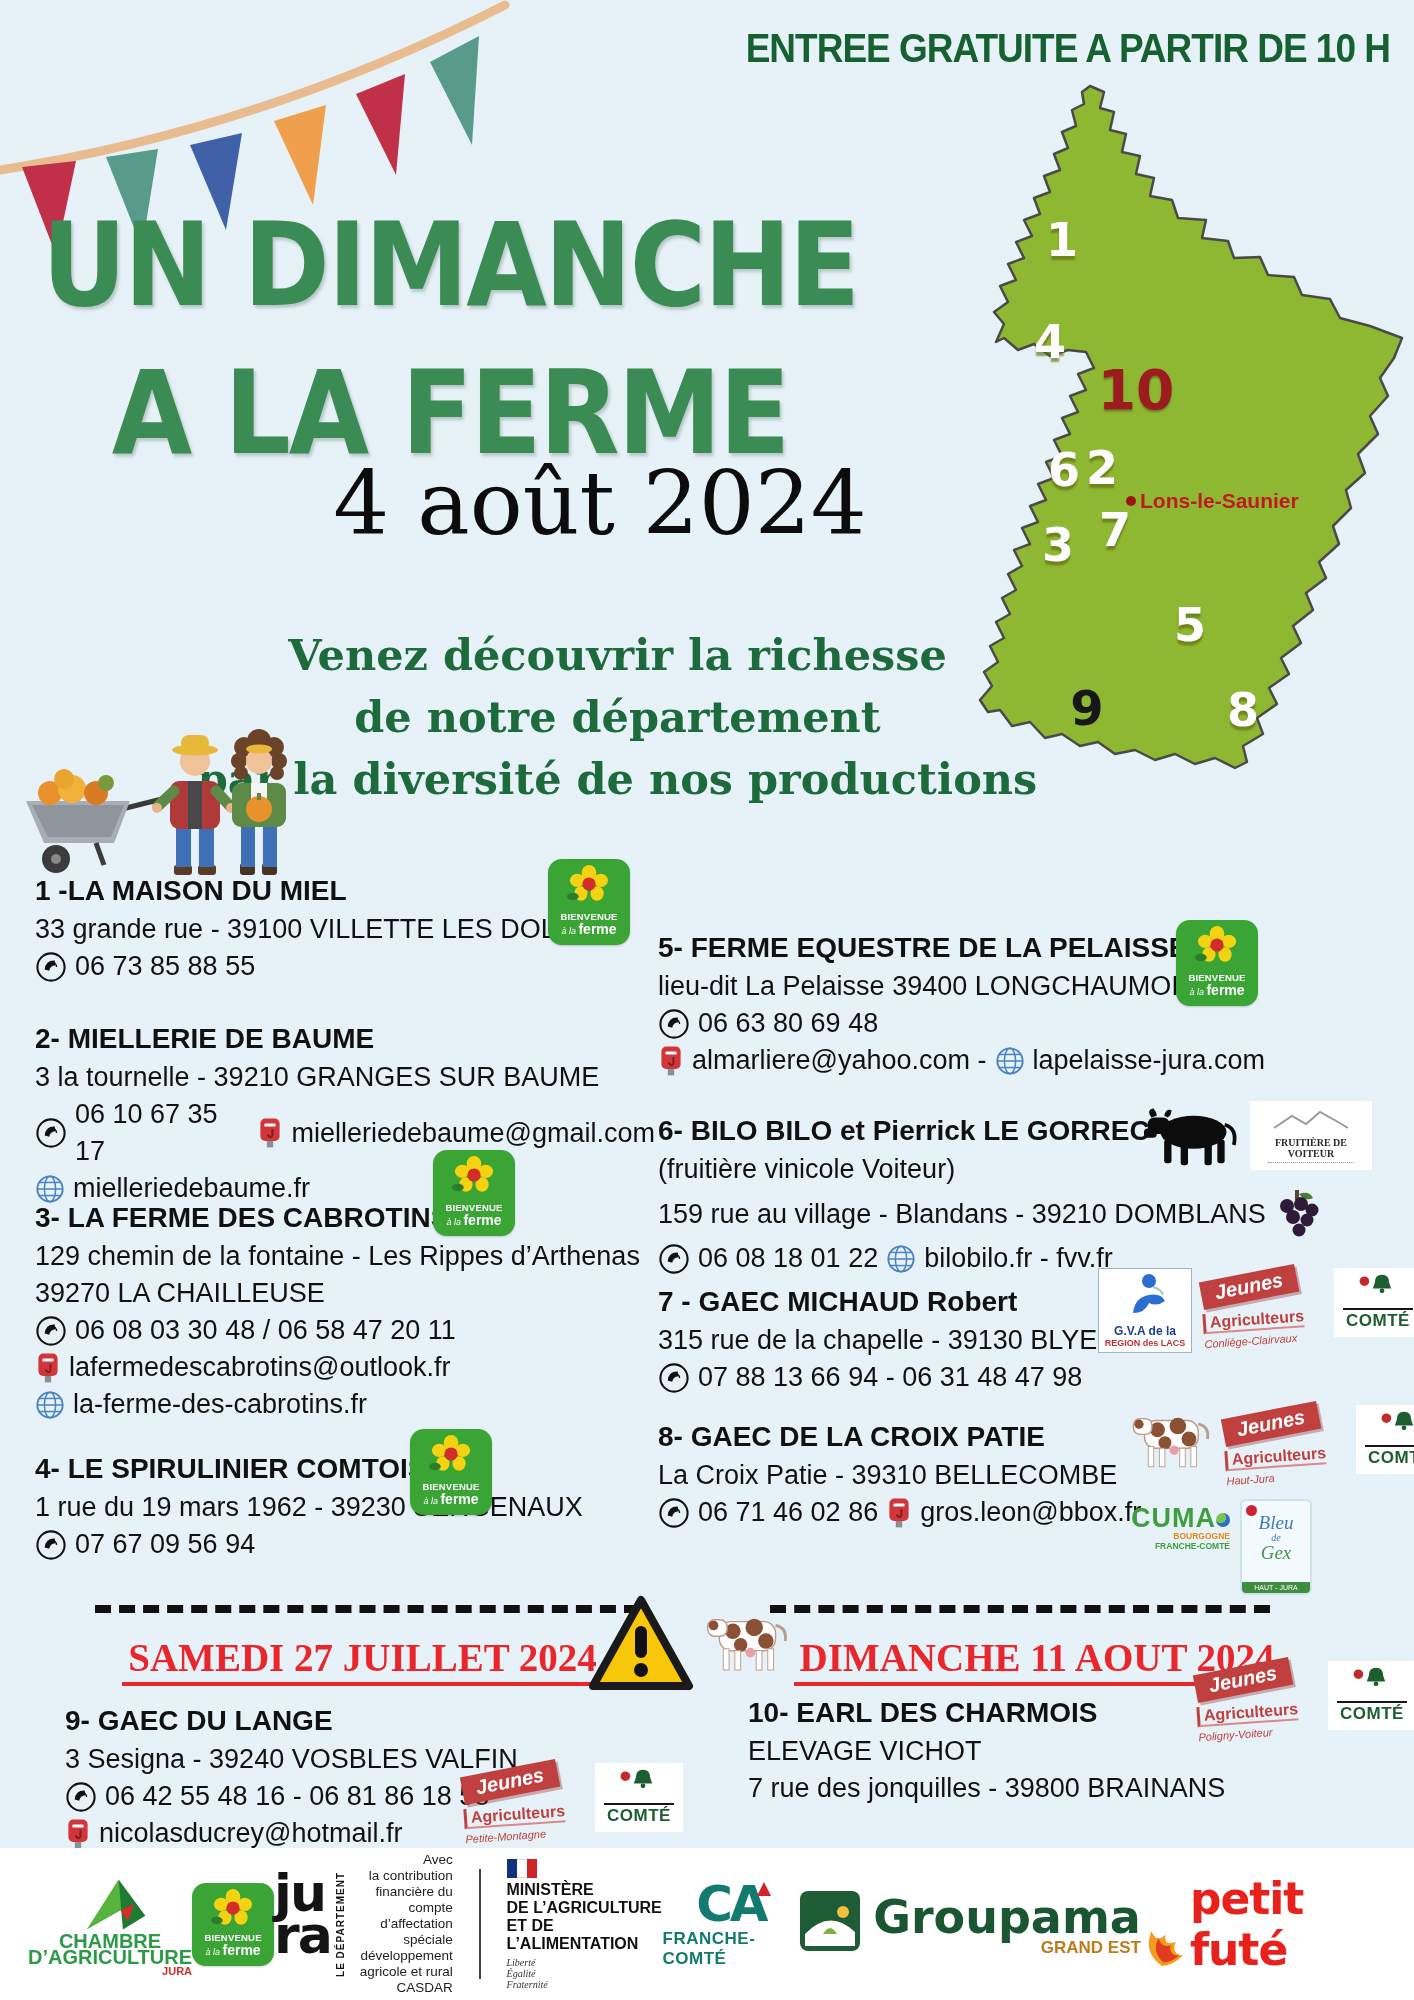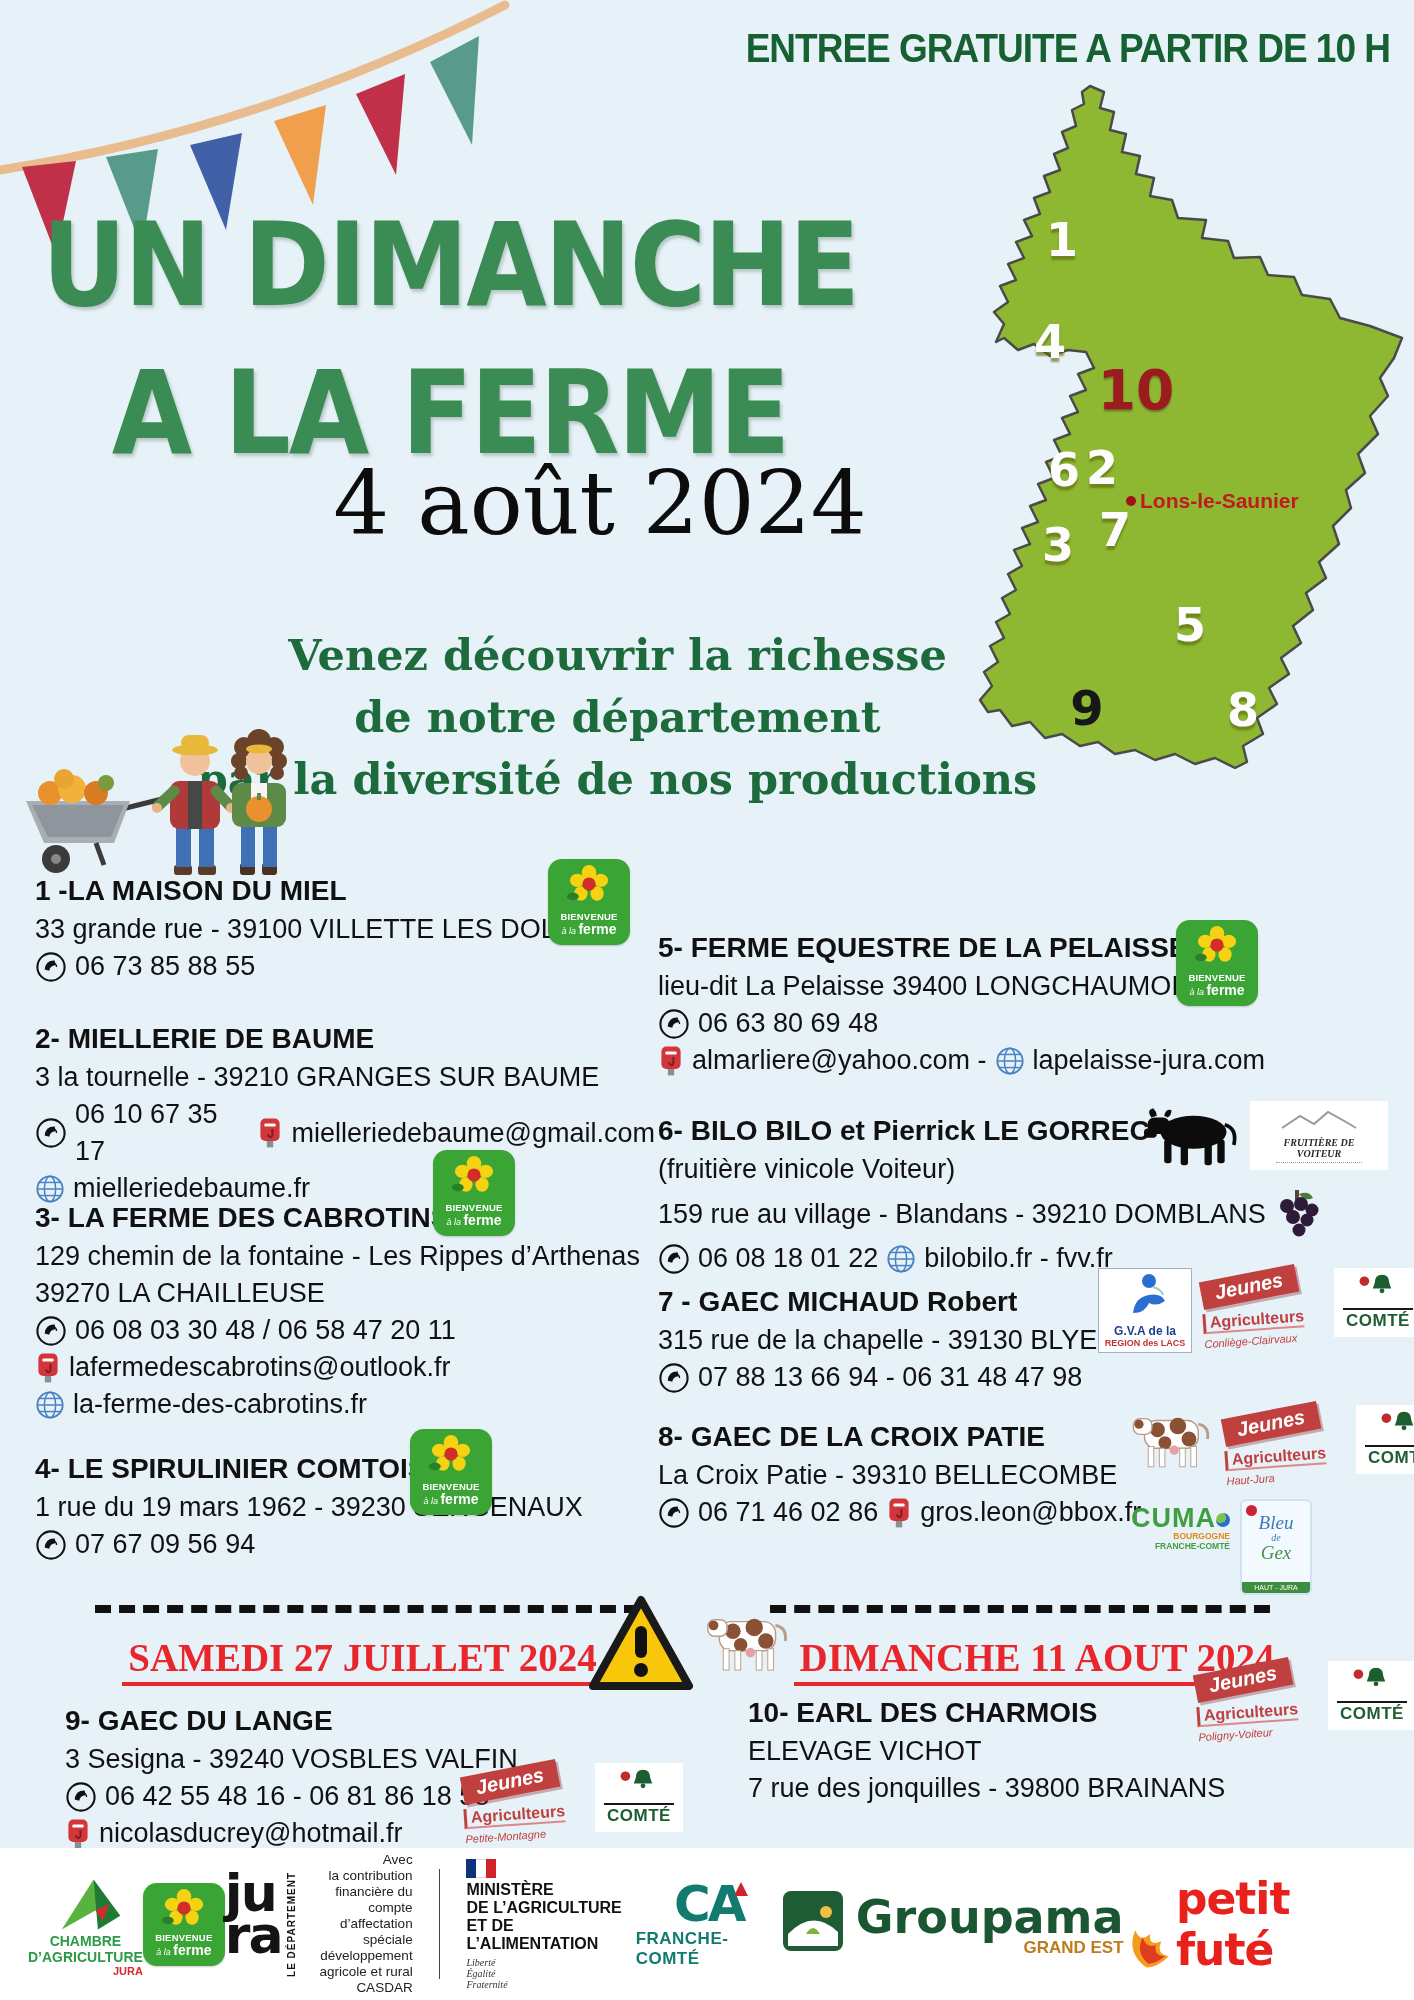--- a/index.html
+++ b/index.html
@@ -48,21 +48,21 @@
   .badge-baf .b2 em{font-size:9px;font-style:italic;font-weight:normal;}
   .badge-ja{width:122px;transform:rotate(-4deg);text-align:left;}
   .badge-ja .jtop{display:inline-block;background:#c04040;color:#fff;font-style:italic;font-weight:bold;
      font-size:20px;padding:2px 14px 3px;transform:rotate(-7deg);box-shadow:2px 3px 0 rgba(130,40,40,.35);}
   .badge-ja .jbot{color:#c04040;font-size:16px;font-weight:bold;border-left:3px solid #c04040;
      padding-left:4px;margin-top:2px;border-bottom:2px solid #d88;display:inline-block;}
   .badge-ja .jreg{color:#c04040;font-size:11px;font-style:italic;margin-top:3px;}
   .badge-comte{width:82px;background:#fff;text-align:center;padding:5px 3px 6px;}
   .badge-comte .bar{border-top:2.5px solid #161616;margin:2px 6px 1px;}
   .badge-comte .ctx{color:#1d5e31;font-weight:800;font-size:17px;letter-spacing:.5px;}
-  .badge-fruitiere{width:106px;background:#fff;padding:5px 16px;text-align:center;font-style:italic;}
+  .badge-fruitiere{width:106px;background:#fff;padding:5px 8px;text-align:center;}
   .badge-fruitiere .ft1{font-family:"Liberation Serif",serif;font-weight:bold;font-size:10px;color:#2a2a2a;}
   .badge-fruitiere .ft2{border-top:1px dotted #999;margin:3px 10px 0;height:2px;}
   .badge-gva{width:88px;background:#fff;border:1px solid #9fb3c8;text-align:center;padding:4px 2px;}
   .badge-gva .g1{font-size:12px;font-weight:bold;color:#1a3f8f;}
   .badge-gva .g2{font-size:9px;font-weight:bold;color:#c03038;}
   .badge-cuma{text-align:right;width:104px;padding-top:6px;}
   .badge-cuma .cu{font-size:27px;font-weight:800;color:#3f9e3f;letter-spacing:1px;line-height:26px;}
   .badge-cuma .cu i{display:inline-block;width:14px;height:14px;border-radius:50%;
      background:radial-gradient(circle at 35% 35%,#7cc24c 0 40%,#2a6fd0 41%);}
   .badge-cuma .cs1{font-size:8.5px;font-weight:bold;color:#e08a1e;}
@@ -87,21 +87,21 @@
   .ev-right .event-heading{padding-right:40px;}
   .event-farm{position:absolute;}
   .ev-left .event-farm{left:30px;top:108px;width:620px;}
   .ev-right .event-farm{left:48px;top:100px;width:660px;}
   .warning{position:absolute;left:585px;top:1592px;}
   .cow-top{position:absolute;left:700px;top:1606px;}
   
   .footer{position:absolute;left:0;top:1848px;width:1414px;height:152px;background:#ffffff;
      display:flex;align-items:center;justify-content:space-between;padding:0 28px;box-sizing:border-box;}
   .flogo{display:flex;flex-direction:column;align-items:center;justify-content:center;}
-  .chambre .c1{color:#2c9a47;font-weight:bold;font-size:14px;line-height:16px;text-align:center;}
+  .chambre .c1{color:#2c9a47;font-weight:bold;font-size:20px;line-height:16px;text-align:center;}
   .chambre .c2{color:#d22b2b;font-weight:bold;font-size:11px;text-align:right;width:100%;}
   .jura-lg{flex-direction:row;align-items:flex-start;gap:4px;}
   .jura-lg .big{font-family:"DejaVu Sans",sans-serif;font-weight:800;font-size:52px;line-height:42px;
      color:#141414;letter-spacing:-2px;}
   .jura-lg .side{writing-mode:vertical-rl;transform:rotate(180deg);font-size:10px;letter-spacing:1px;
      color:#141414;font-weight:bold;}
   .casdar{display:flex;align-items:center;gap:26px;}
   .casdar .left{text-align:right;font-size:13.5px;line-height:16px;color:#222;}
   .casdar .div{width:2px;height:110px;background:#444;}
   .casdar .right{text-align:left;}

